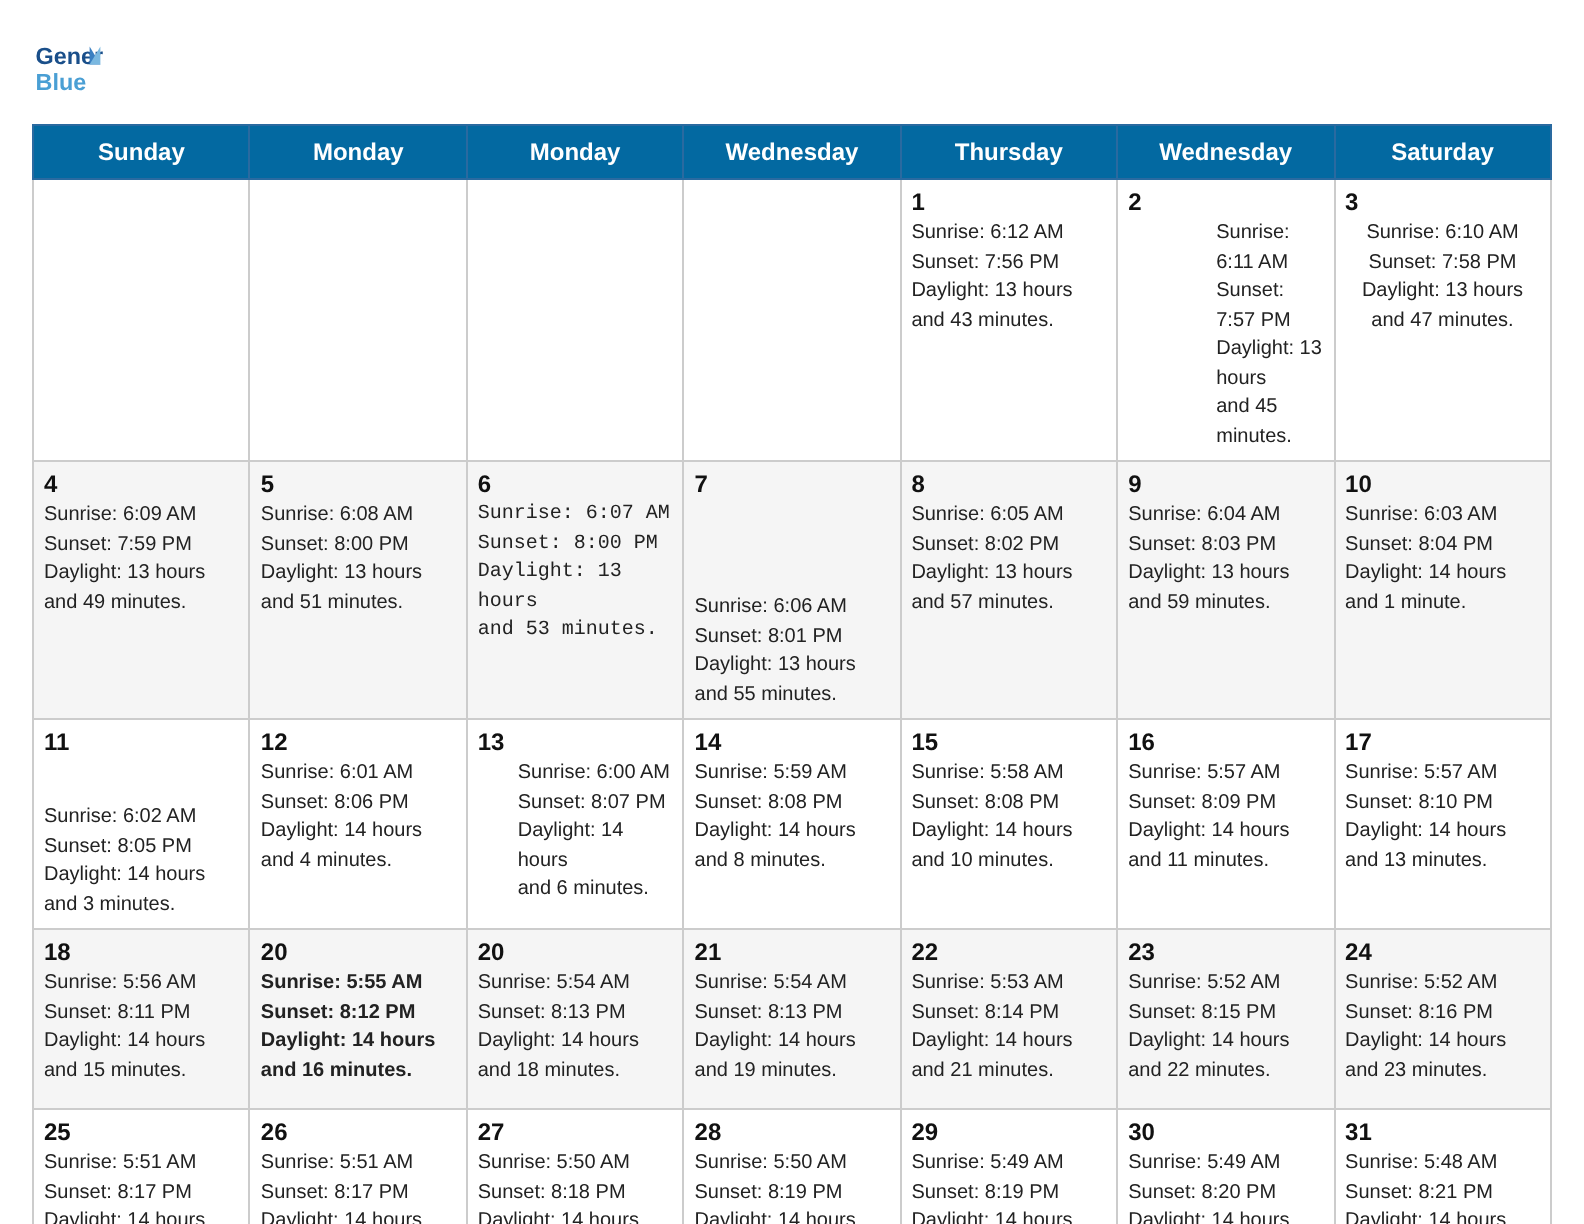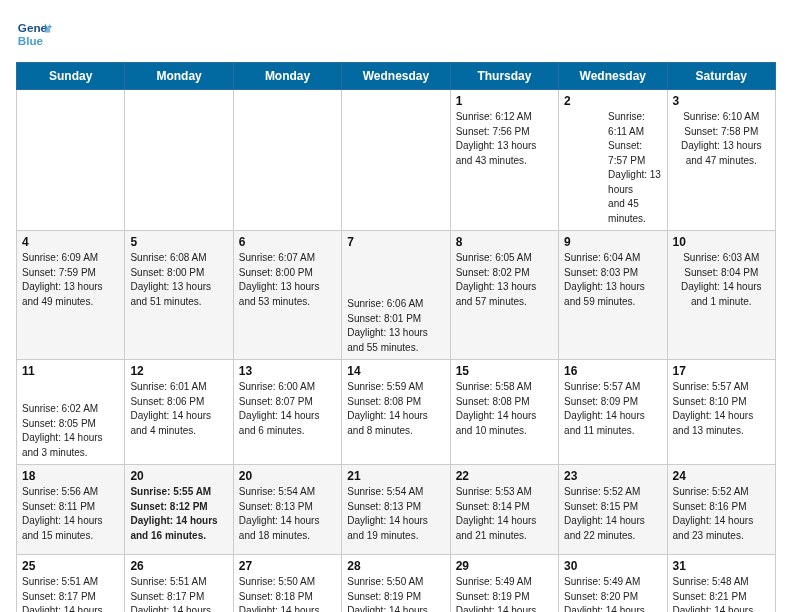--- a/index.html
+++ b/index.html
@@ -150,21 +150,21 @@
         </td>
         <td>
           <div class="day-number">5</div>
           <div class="day-info" style="white-space: pre-line;">Sunrise: 6:08 AM
 Sunset: 8:00 PM
 Daylight: 13 hours
 and 51 minutes.</div>
         </td>
         <td>
           <div class="day-number">6</div>
-          <div class="day-info" style="white-space: pre-line;">Sunrise: 6:07 AM
+          <div class="day-info" style="white-space: pre-line; font-family: Liberation Mono, monospace;">Sunrise: 6:07 AM
 Sunset: 8:00 PM
 Daylight: 13 hours
 and 53 minutes.</div>
         </td>
         <td>
           <div class="day-number">7</div>
           <div class="day-info" style="white-space: pre-line; margin-top: 48px;">Sunrise: 6:06 AM
 Sunset: 8:01 PM
 Daylight: 13 hours
 and 55 minutes.</div>
@@ -178,21 +178,21 @@
         </td>
         <td>
           <div class="day-number">9</div>
           <div class="day-info" style="white-space: pre-line;">Sunrise: 6:04 AM
 Sunset: 8:03 PM
 Daylight: 13 hours
 and 59 minutes.</div>
         </td>
         <td>
           <div class="day-number">10</div>
-          <div class="day-info" style="white-space: pre-line; text-align: center;">Sunrise: 6:03 AM
+          <div class="day-info" style="white-space: pre-line;">Sunrise: 6:03 AM
 Sunset: 8:04 PM
 Daylight: 14 hours
 and 1 minute.</div>
         </td>
       </tr>
       <tr>
         <td>
           <div class="day-number">11</div>
           <div class="day-info" style="white-space: pre-line; margin-top: 24px;">Sunrise: 6:02 AM
 Sunset: 8:05 PM
@@ -201,21 +201,21 @@
         </td>
         <td>
           <div class="day-number">12</div>
           <div class="day-info" style="white-space: pre-line;">Sunrise: 6:01 AM
 Sunset: 8:06 PM
 Daylight: 14 hours
 and 4 minutes.</div>
         </td>
         <td>
           <div class="day-number">13</div>
-          <div class="day-info" style="white-space: pre-line;">Sunrise: 6:00 AM
+          <div class="day-info" style="white-space: pre-line; margin-left: 20px;">Sunrise: 6:00 AM
 Sunset: 8:07 PM
 Daylight: 14 hours
 and 6 minutes.</div>
         </td>
         <td>
           <div class="day-number">14</div>
           <div class="day-info" style="white-space: pre-line;">Sunrise: 5:59 AM
 Sunset: 8:08 PM
 Daylight: 14 hours
 and 8 minutes.</div>

